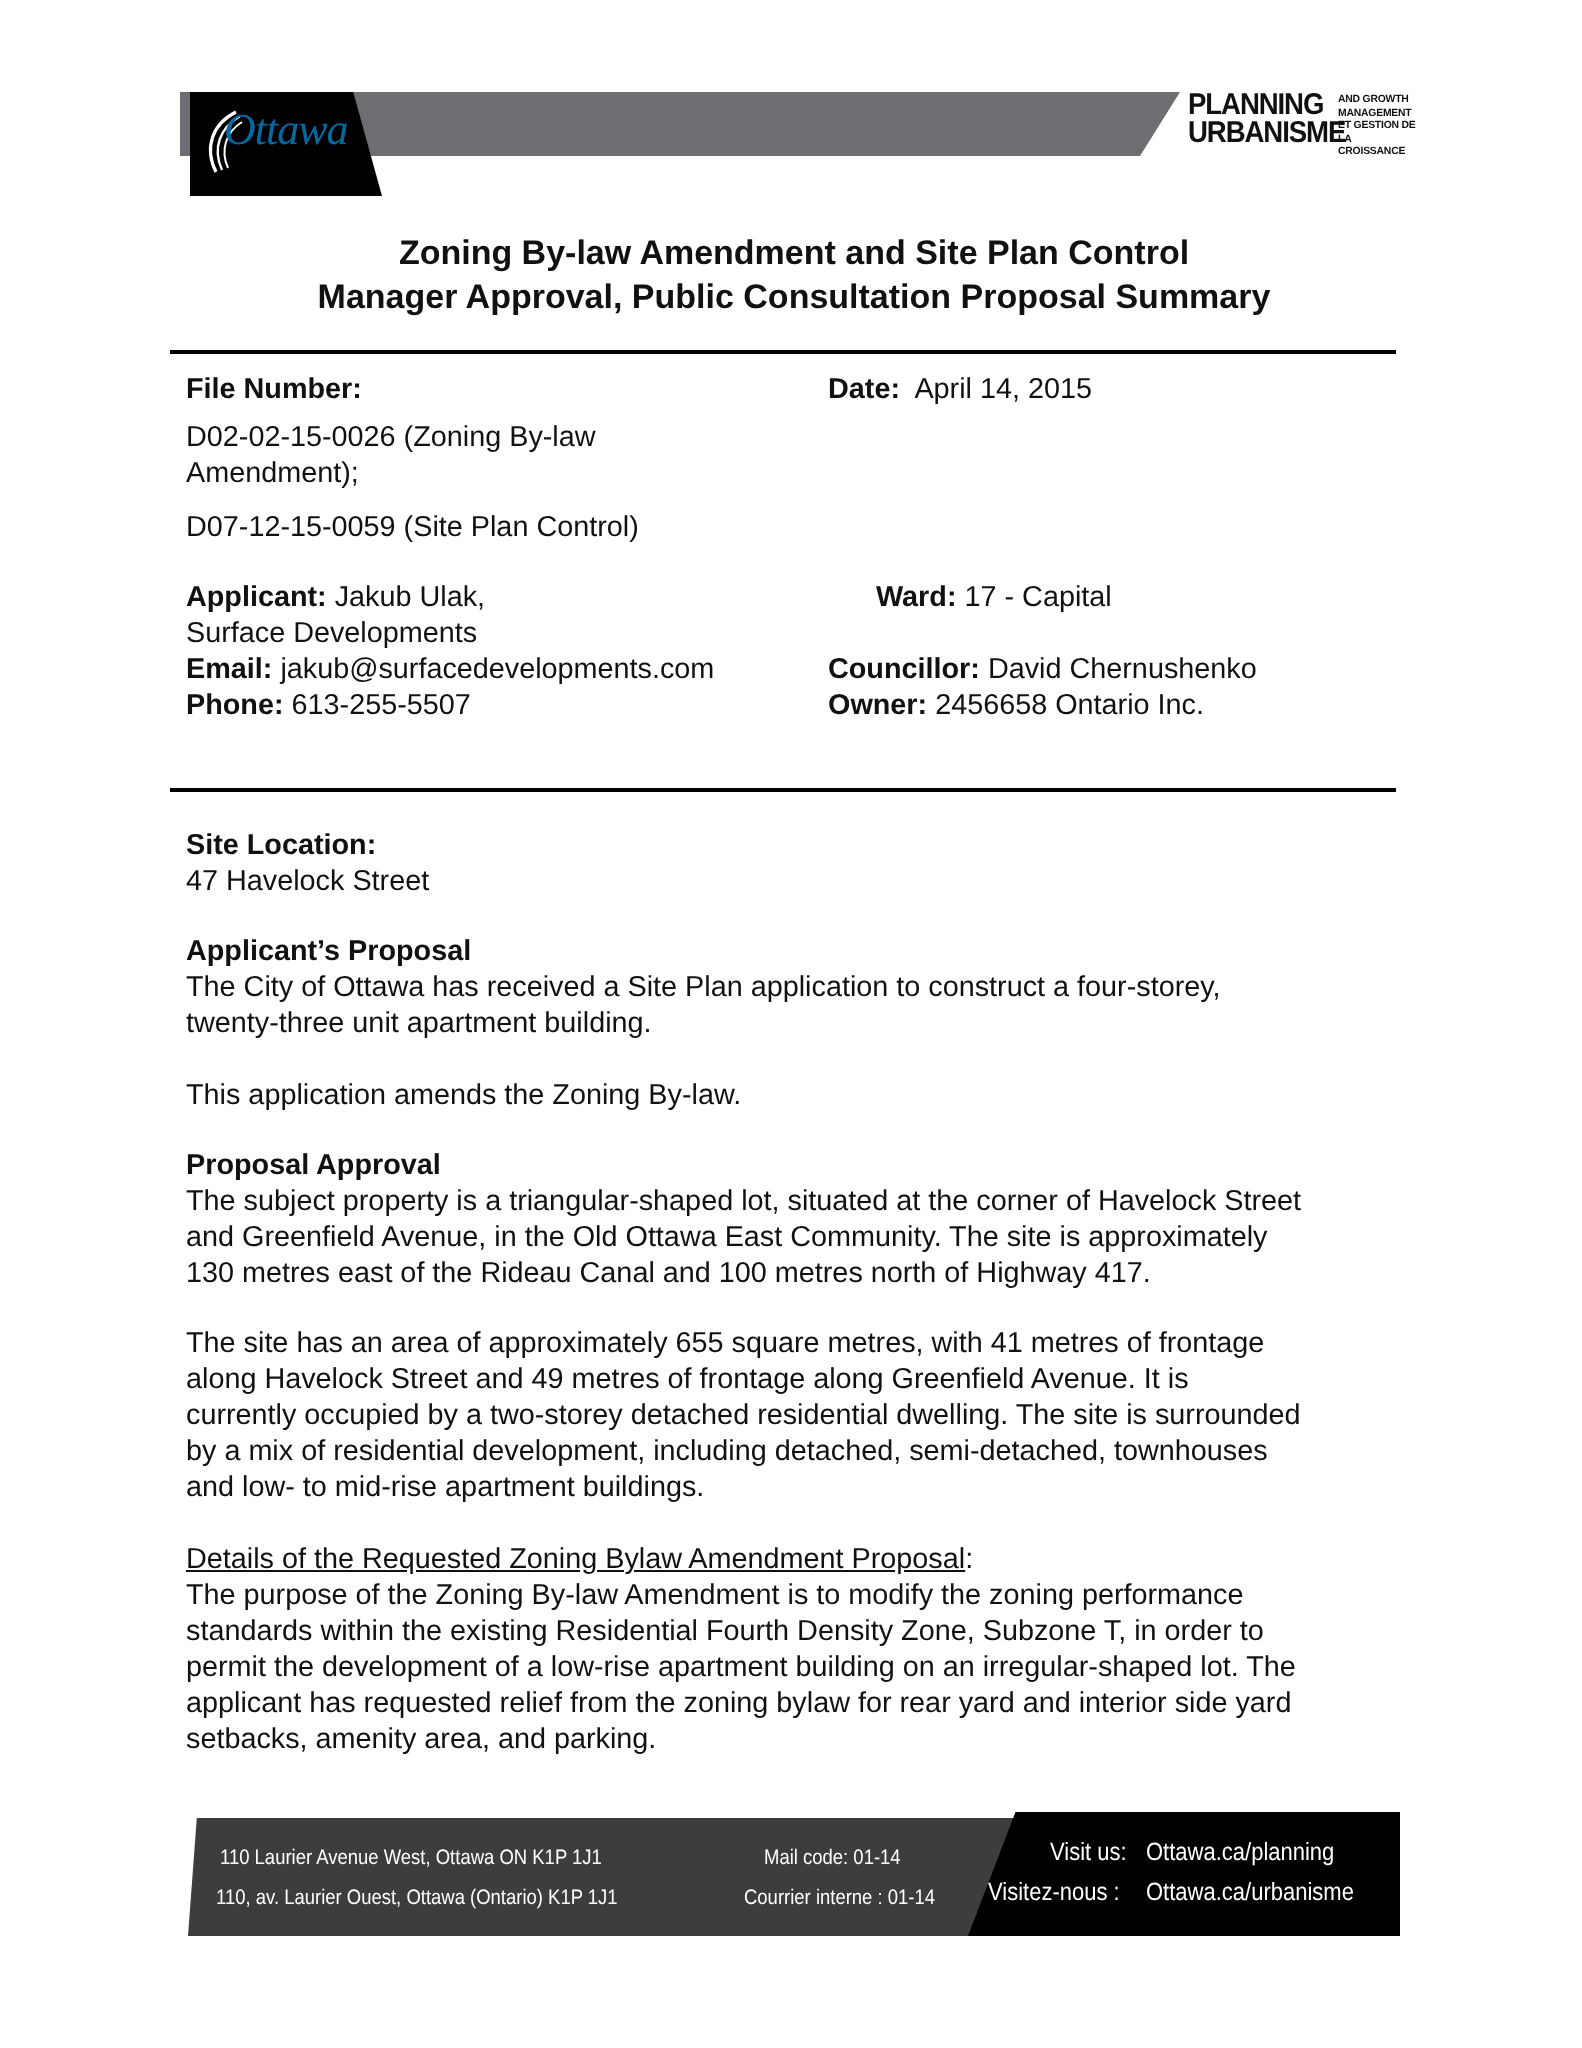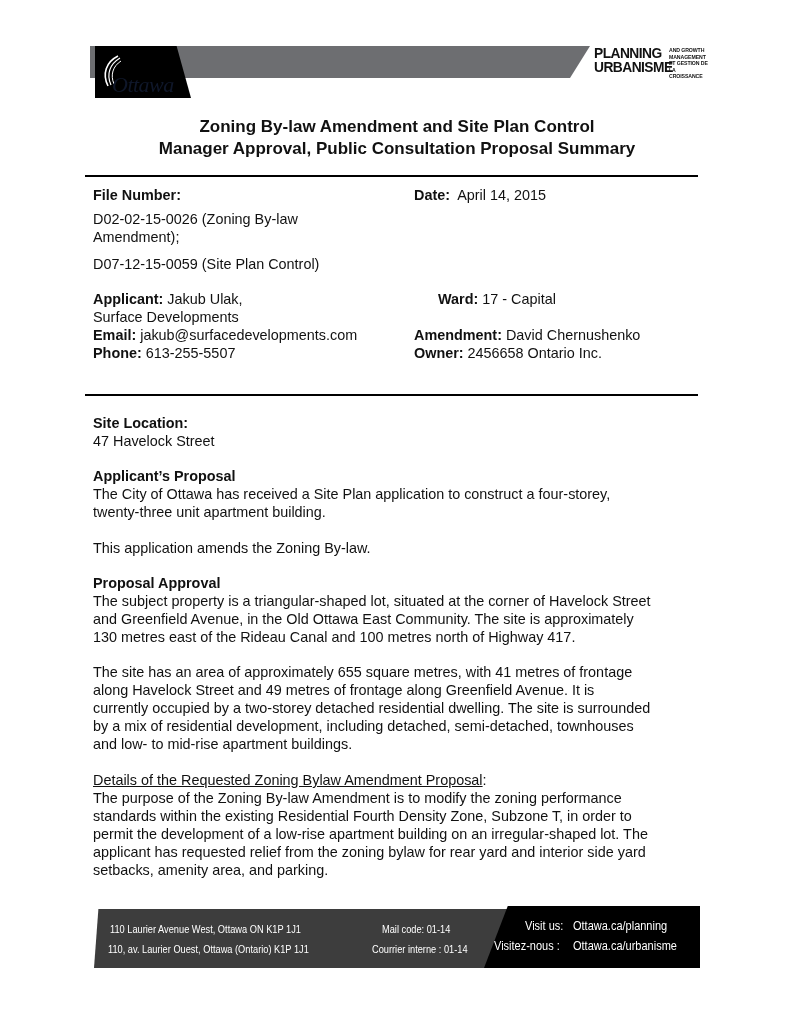--- a/index.html
+++ b/index.html
@@ -5,21 +5,21 @@
   html, body { margin: 0; padding: 0; background: #ffffff; }
   body { width: 791px; height: 1024px; position: relative; overflow: hidden;
          font-family: "Liberation Sans", sans-serif; color: #111; }
   .abs { position: absolute; }
 
   
   .hdr-gray { position: absolute; left: 90px; top: 46px; width: 500px; height: 32px; background: #6d6e71;
               clip-path: polygon(0 0, 100% 0, 96% 100%, 0 100%); }
   .hdr-logo { position: absolute; left: 95px; top: 46px; width: 96px; height: 52px; background: #000;
               clip-path: polygon(0 0, 85% 0, 100% 100%, 0 100%); }
-  .logo-text { position: absolute; left: 112px; top: 72px; color: #0f172a; font-family: "Liberation Serif", serif;
+  .logo-text { position: absolute; left: 112px; top: 52px; color: #0369a1; font-family: "Liberation Serif", serif;
                font-style: italic; font-size: 22px; letter-spacing: -0.5px; }
   .logo-swoosh { position: absolute; left: 100px; top: 54px; width: 22px; height: 34px; }
   .planning { position: absolute; left: 594px; top: 46px; font-weight: bold; font-size: 15px; line-height: 14px;
               letter-spacing: -0.6px; transform: scaleX(0.92); transform-origin: left; }
   .planning-small { position: absolute; left: 669px; top: 47px; font-weight: bold; font-size: 5.2px; line-height: 6.6px;
                     letter-spacing: -0.1px; width: 40px; }
 
   .title { position: absolute; left: 90px; width: 614px; top: 116px; text-align: center; font-weight: bold;
            font-size: 17px; line-height: 22px; }
   .rule { position: absolute; left: 85px; width: 613px; height: 2px; background: #000; }
@@ -87,21 +87,21 @@
 
 <div class="abs txt" style="left:414px; top:186px;">
   <span class="bold">Date:</span>&nbsp;
   <span>April 14, 2015</span>
 </div>
 <div class="abs txt" style="left:414px; top:290px;margin-left:24px;">
   <span class="bold">Ward:</span>
   <span>17 - Capital</span>
 </div>
 <div class="abs txt" style="left:414px; top:326px;">
-  <span class="bold">Amendment:</span>
+  <span class="bold">Councillor:</span>
   <span>David Chernushenko</span>
 </div>
 <div class="abs txt" style="left:414px; top:344px;">
   <span class="bold">Owner:</span>
   <span>2456658 Ontario Inc.</span>
 </div>
 
 <div class="rule" style="top:394px;"></div>
 
 <div class="abs txt bold" style="left:93px; top:414px;">Site Location:</div>

